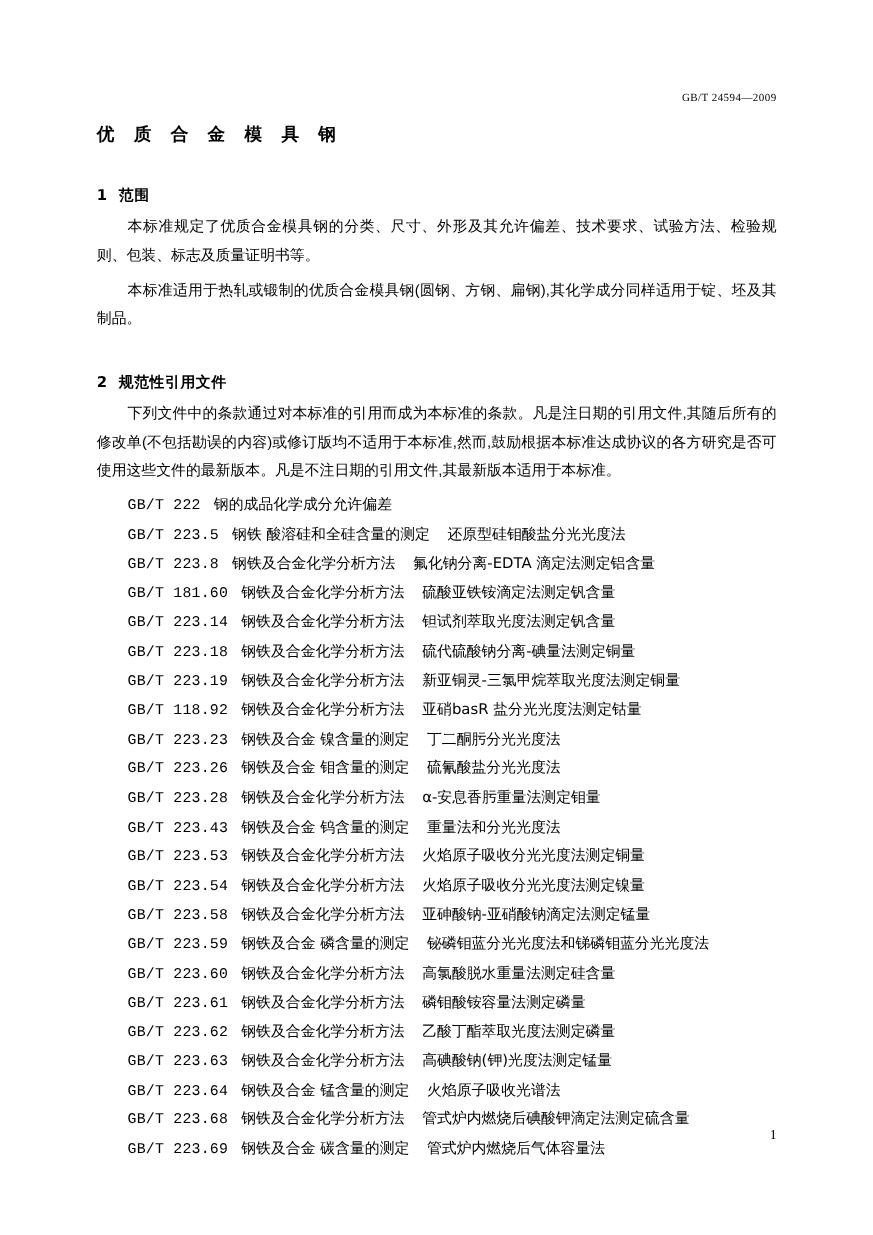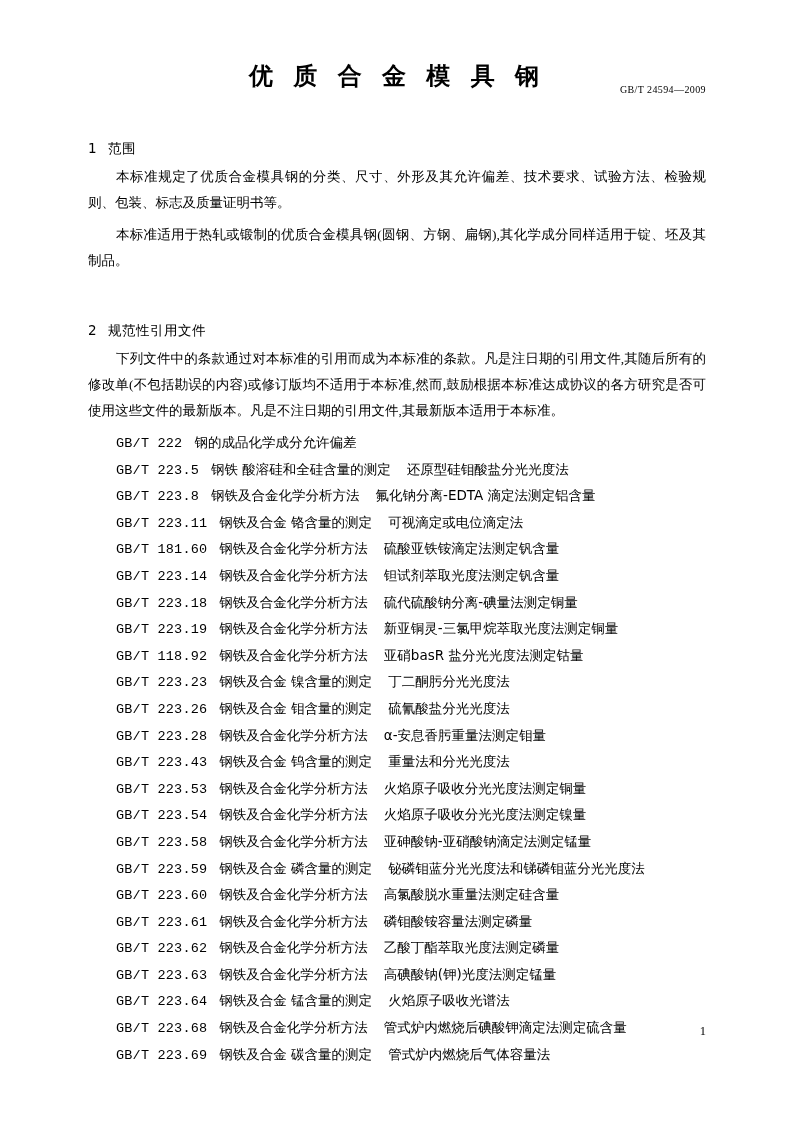--- a/index.html
+++ b/index.html
@@ -25,45 +25,44 @@
   .header-std {
     position: absolute;
     top: 84px;
     right: 88px;
     font-size: 10px;
     letter-spacing: 0.4px;
     font-family: "Liberation Serif", serif;
   }
   .doc-title {
     margin: 0;
-    padding-top: 60px;
-    text-align: center;
-    font-size: 24px;
+    padding-top: 112px;
+    font-size: 16px;
     font-weight: bold;
     letter-spacing: 6px;
     font-family: "DejaVu Sans", "Liberation Sans", sans-serif;
   }
   .section-head {
-    margin-top: 48px;
+    margin-top: 36px;
     font-size: 13.5px;
-    font-weight: normal;
+    font-weight: bold;
     font-family: "DejaVu Sans", "Liberation Sans", sans-serif;
     letter-spacing: 0.5px;
   }
   .section-head .num {
     display: inline-block;
     min-width: 20px;
   }
   p.para {
     margin: 6px 0 0 0;
     font-size: 13.5px;
     line-height: 26px;
     text-indent: 28px;
     text-align: justify;
-    font-family: Liberation Serif, serif;
+    font-family: Liberation Sans, sans-serif;
   }
   .ref-list {
     margin: 6px 0 0 0;
     padding: 0;
     list-style: none;
   }
   .ref-list li {
     font-size: 13.5px;
     line-height: 24.6px;
     padding-left: 28px;
@@ -101,21 +100,20 @@
 
   <div class="section-head">
     <span class="num">2</span><span>规范性引用文件</span>
   </div>
   <p class="para">下列文件中的条款通过对本标准的引用而成为本标准的条款。凡是注日期的引用文件,其随后所有的修改单(不包括勘误的内容)或修订版均不适用于本标准,然而,鼓励根据本标准达成协议的各方研究是否可使用这些文件的最新版本。凡是不注日期的引用文件,其最新版本适用于本标准。</p>
 
   <ul class="ref-list">
     <li><span class="code">GB/T 222</span><span class="gap1"></span><span>钢的成品化学成分允许偏差</span><span class="gap2"></span><span></span></li>
     <li><span class="code">GB/T 223.5</span><span class="gap1"></span><span>钢铁  酸溶硅和全硅含量的测定</span><span class="gap2"></span><span>还原型硅钼酸盐分光光度法</span></li>
     <li><span class="code">GB/T 223.8</span><span class="gap1"></span><span>钢铁及合金化学分析方法</span><span class="gap2"></span><span>氟化钠分离-EDTA 滴定法测定铝含量</span></li>
-    <li><span class="code">GB/T 223.11</span><span class="gap1"></span><span>钢铁及合金  铬含量的测定</span><span class="gap2"></span><span>可视滴定或电位滴定法</span></li>
     <li><span class="code">GB/T 181.60</span><span class="gap1"></span><span>钢铁及合金化学分析方法</span><span class="gap2"></span><span>硫酸亚铁铵滴定法测定钒含量</span></li>
     <li><span class="code">GB/T 223.14</span><span class="gap1"></span><span>钢铁及合金化学分析方法</span><span class="gap2"></span><span>钽试剂萃取光度法测定钒含量</span></li>
     <li><span class="code">GB/T 223.18</span><span class="gap1"></span><span>钢铁及合金化学分析方法</span><span class="gap2"></span><span>硫代硫酸钠分离-碘量法测定铜量</span></li>
     <li><span class="code">GB/T 223.19</span><span class="gap1"></span><span>钢铁及合金化学分析方法</span><span class="gap2"></span><span>新亚铜灵-三氯甲烷萃取光度法测定铜量</span></li>
     <li><span class="code">GB/T 118.92</span><span class="gap1"></span><span>钢铁及合金化学分析方法</span><span class="gap2"></span><span>亚硝basR 盐分光光度法测定钴量</span></li>
     <li><span class="code">GB/T 223.23</span><span class="gap1"></span><span>钢铁及合金  镍含量的测定</span><span class="gap2"></span><span>丁二酮肟分光光度法</span></li>
     <li><span class="code">GB/T 223.26</span><span class="gap1"></span><span>钢铁及合金  钼含量的测定</span><span class="gap2"></span><span>硫氰酸盐分光光度法</span></li>
     <li><span class="code">GB/T 223.28</span><span class="gap1"></span><span>钢铁及合金化学分析方法</span><span class="gap2"></span><span>α-安息香肟重量法测定钼量</span></li>
     <li><span class="code">GB/T 223.43</span><span class="gap1"></span><span>钢铁及合金  钨含量的测定</span><span class="gap2"></span><span>重量法和分光光度法</span></li>
     <li><span class="code">GB/T 223.53</span><span class="gap1"></span><span>钢铁及合金化学分析方法</span><span class="gap2"></span><span>火焰原子吸收分光光度法测定铜量</span></li>

